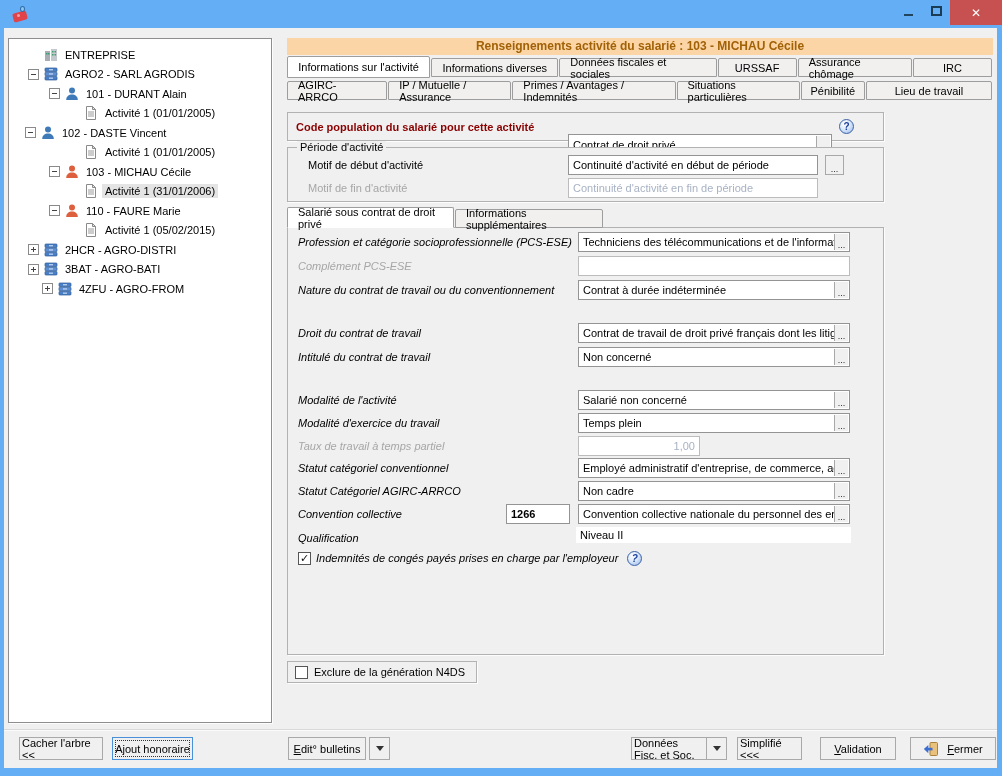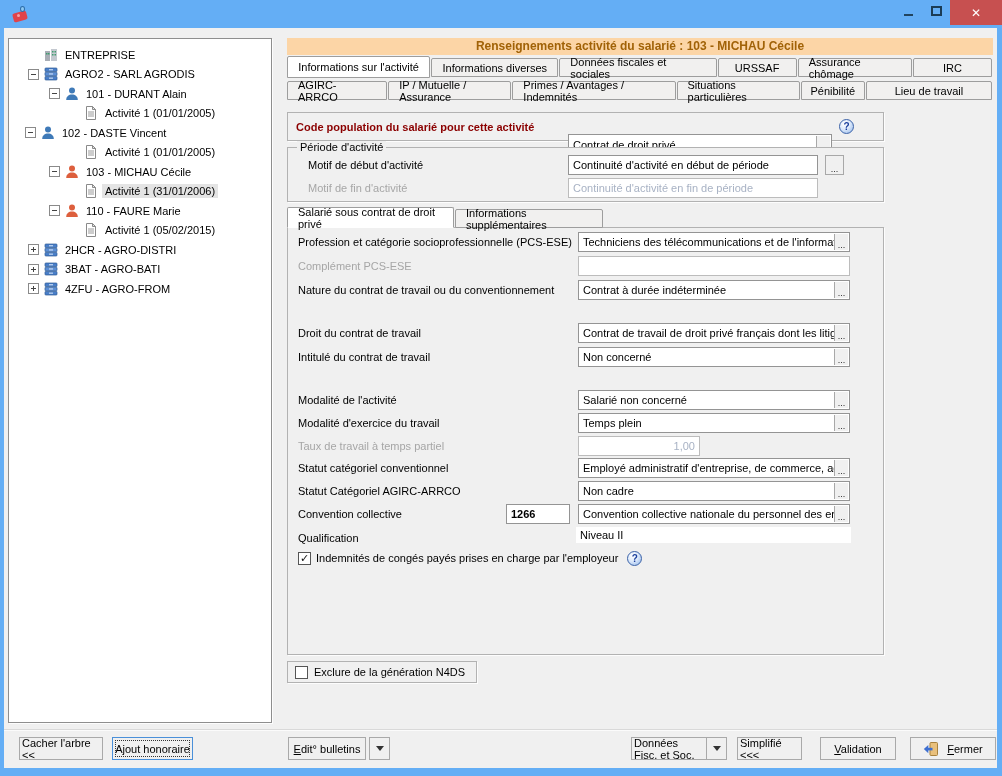--- a/index.html
+++ b/index.html
@@ -63,21 +63,21 @@
   .btn3d { background:#f0f0f0; border:1px solid #a8a8a8; display:flex; align-items:flex-end; justify-content:center; font-size:9px; color:#222; cursor:default; }
 
   .lbl { white-space:nowrap; }
   .lbl.dis { color:#a6a6a6; }
   .red-label { color:#8b0000; font-weight:bold;text-align:center; }
 
   .helpicon { width:15px; height:15px; border-radius:50%; border:1px solid #3b62a8; background:radial-gradient(circle at 35% 30%, #ffffff 0%, #dce9fb 45%, #8fb4e8 100%); color:#1a3f9c; font-weight:bold; font-size:10px; display:flex; align-items:center; justify-content:center; cursor:default; }
 
   .chk { width:13px; height:13px; background:#fff; border:1px solid #555; display:flex; align-items:center; justify-content:center; font-size:11px; font-weight:bold; color:#111; line-height:11px; cursor:default; }
 
-  .frow { position:absolute; left:10px; height:20px; display:flex; align-items:center; }
+  .frow { position:absolute; left:10px; height:20px; display:flex; align-items:center;font-style:italic; }
   .fpos { position:absolute; }
 
   
   .footer-sep { position:absolute; left:0; right:0; top:701px; border-top:1px solid #d9d9d9; border-bottom:1px solid #fbfbfb; }
   .fbtn { position:absolute; top:709px; height:23px; background:#f0f0f0; border:1px solid #a9a9a9; display:flex; align-items:center; justify-content:center; font-size:11px; cursor:default; padding:0 2px; }
   .fbtn u { text-decoration:underline; }
   .fbtn.focused { border:1px solid #4a90d9; outline:1px dotted #333; outline-offset:-4px; }
   .arrowbtn { width:21px; }
   .arrowbtn .arr { width:0; height:0; border-left:4px solid transparent; border-right:4px solid transparent; border-top:5px solid #333; }
 </style>
@@ -225,21 +225,21 @@
             <rect x="2" y="2" width="12" height="3.6" rx="0.8" fill="#4a7fc9" stroke="#2d5a94" stroke-width="0.7"></rect>
             <rect x="2" y="6.2" width="12" height="3.6" rx="0.8" fill="#5c8fd6" stroke="#2d5a94" stroke-width="0.7"></rect>
             <rect x="2" y="10.4" width="12" height="3.6" rx="0.8" fill="#4a7fc9" stroke="#2d5a94" stroke-width="0.7"></rect>
             <rect x="6" y="3.2" width="4" height="1.1" fill="#cfe0f5"></rect>
             <rect x="6" y="7.4" width="4" height="1.1" fill="#cfe0f5"></rect>
             <rect x="6" y="11.6" width="4" height="1.1" fill="#cfe0f5"></rect>
           </svg>
         <span class="tlabel">3BAT - AGRO-BATI</span>
       </div>
 
-      <div class="tree-row" style="padding-left:19px">
+      <div class="tree-row" style="padding-left:33px">
         <span class="toggle plus"></span>
         <svg class="ticon" viewBox="0 0 16 16">
             <rect x="2" y="2" width="12" height="3.6" rx="0.8" fill="#4a7fc9" stroke="#2d5a94" stroke-width="0.7"></rect>
             <rect x="2" y="6.2" width="12" height="3.6" rx="0.8" fill="#5c8fd6" stroke="#2d5a94" stroke-width="0.7"></rect>
             <rect x="2" y="10.4" width="12" height="3.6" rx="0.8" fill="#4a7fc9" stroke="#2d5a94" stroke-width="0.7"></rect>
             <rect x="6" y="3.2" width="4" height="1.1" fill="#cfe0f5"></rect>
             <rect x="6" y="7.4" width="4" height="1.1" fill="#cfe0f5"></rect>
             <rect x="6" y="11.6" width="4" height="1.1" fill="#cfe0f5"></rect>
           </svg>
         <span class="tlabel">4ZFU - AGRO-FROM</span>

